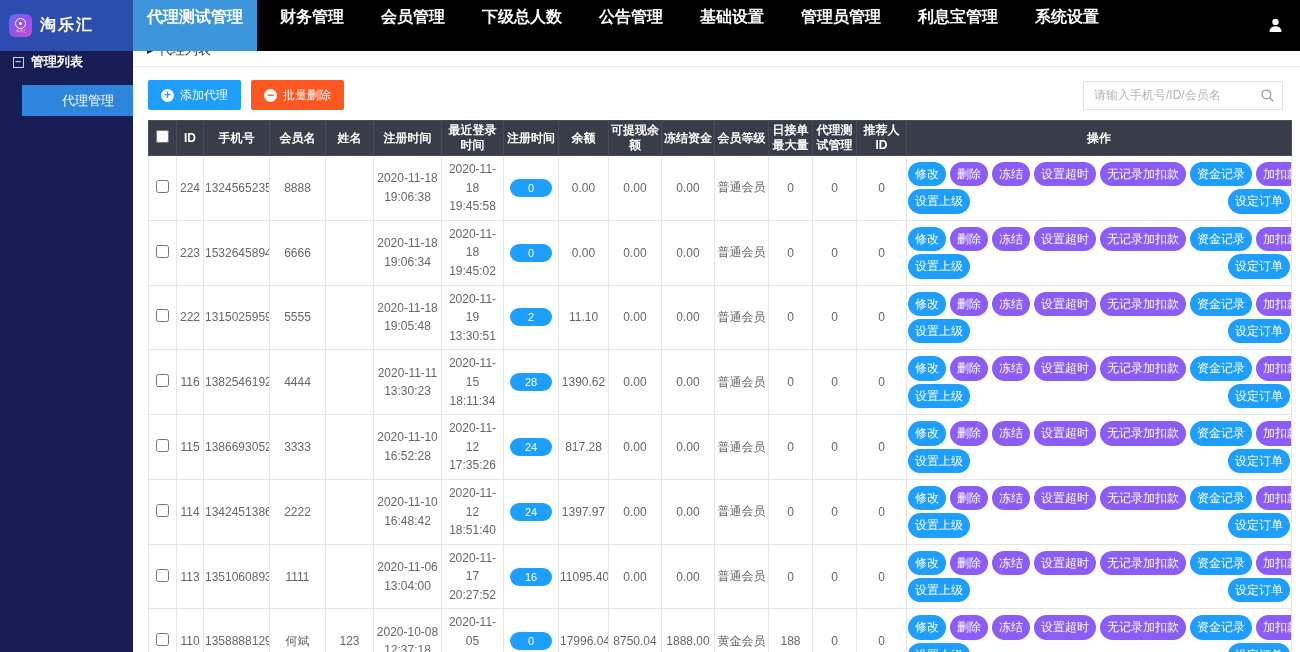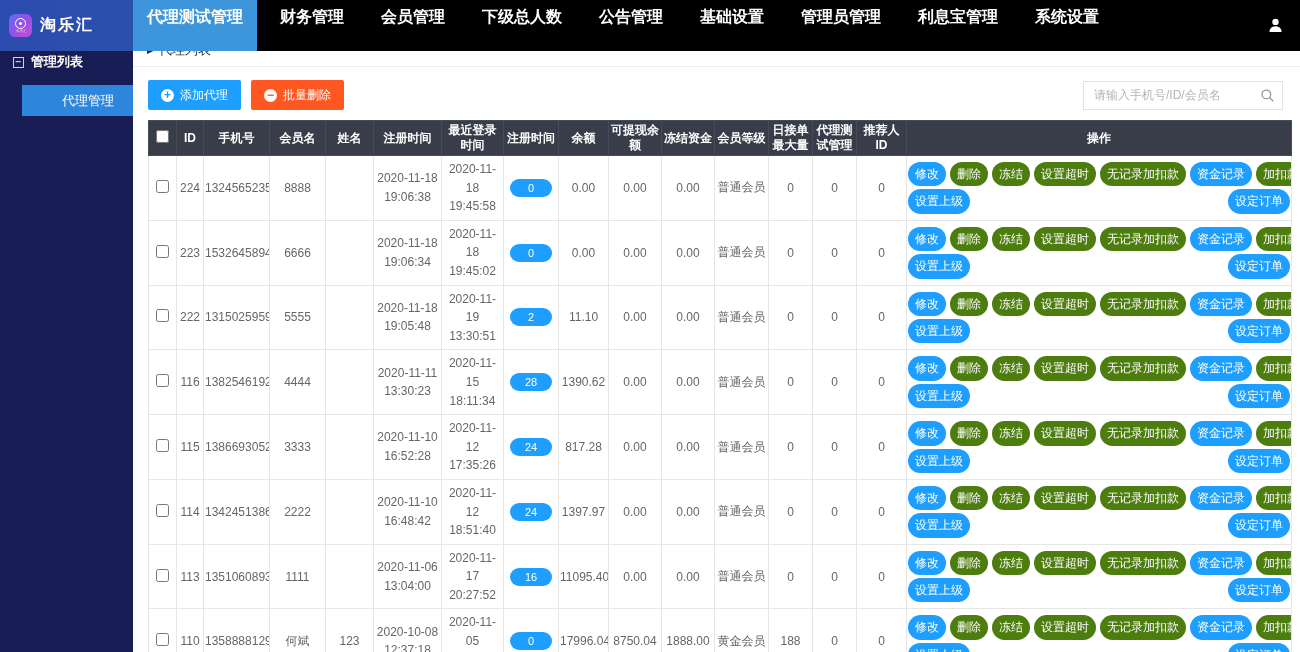--- a/index.html
+++ b/index.html
@@ -66,21 +66,21 @@
     text-align:center; }
   td { border:1px solid #e6e6e6; font-size:12px; color:#666; text-align:center;
     padding:3px 1px; height:63px; background:#fff; overflow:hidden; }
   .two-line { line-height:1.55; }
   .badge { display:inline-block; background:#1E9FFF; color:#fff; border-radius:10px;
     min-width:42px; padding:3px 4px; font-size:11px; }
   .act-line { display:flex; justify-content:space-between; align-items:center; gap:4px;
     margin:3px 0; flex-wrap:nowrap; }
   .pill { border:none; color:#fff; border-radius:13px; padding:5px 7px; font-size:12px;
     cursor:pointer; white-space:nowrap; line-height:1.2; }
-  .pill.blue { background:#1E9FFF; } .pill.orange { background:#4d7c0f; }
+  .pill.blue { background:#1E9FFF; } .pill.orange { background:#8b5cf6; }
   input[type=checkbox] { width:13px; height:13px; cursor:pointer; }
 </style>
 </head>
 <body>
 
 <div class="topbar">
   <div class="logo-section">
     <div class="logo-icon">
       <div class="logo-ring"></div>
       <div class="logo-mini">淘乐汇</div>

